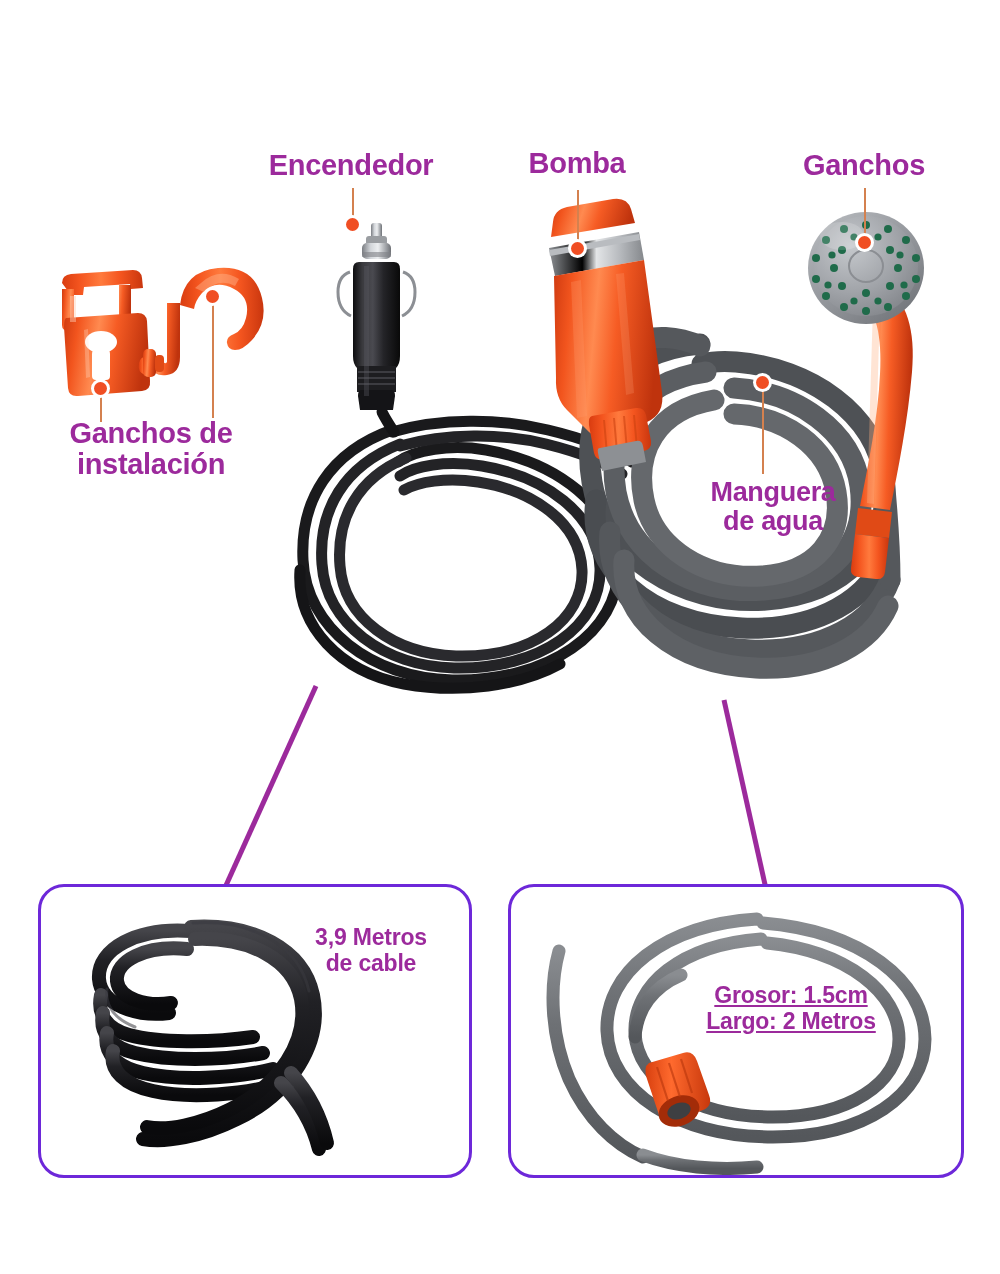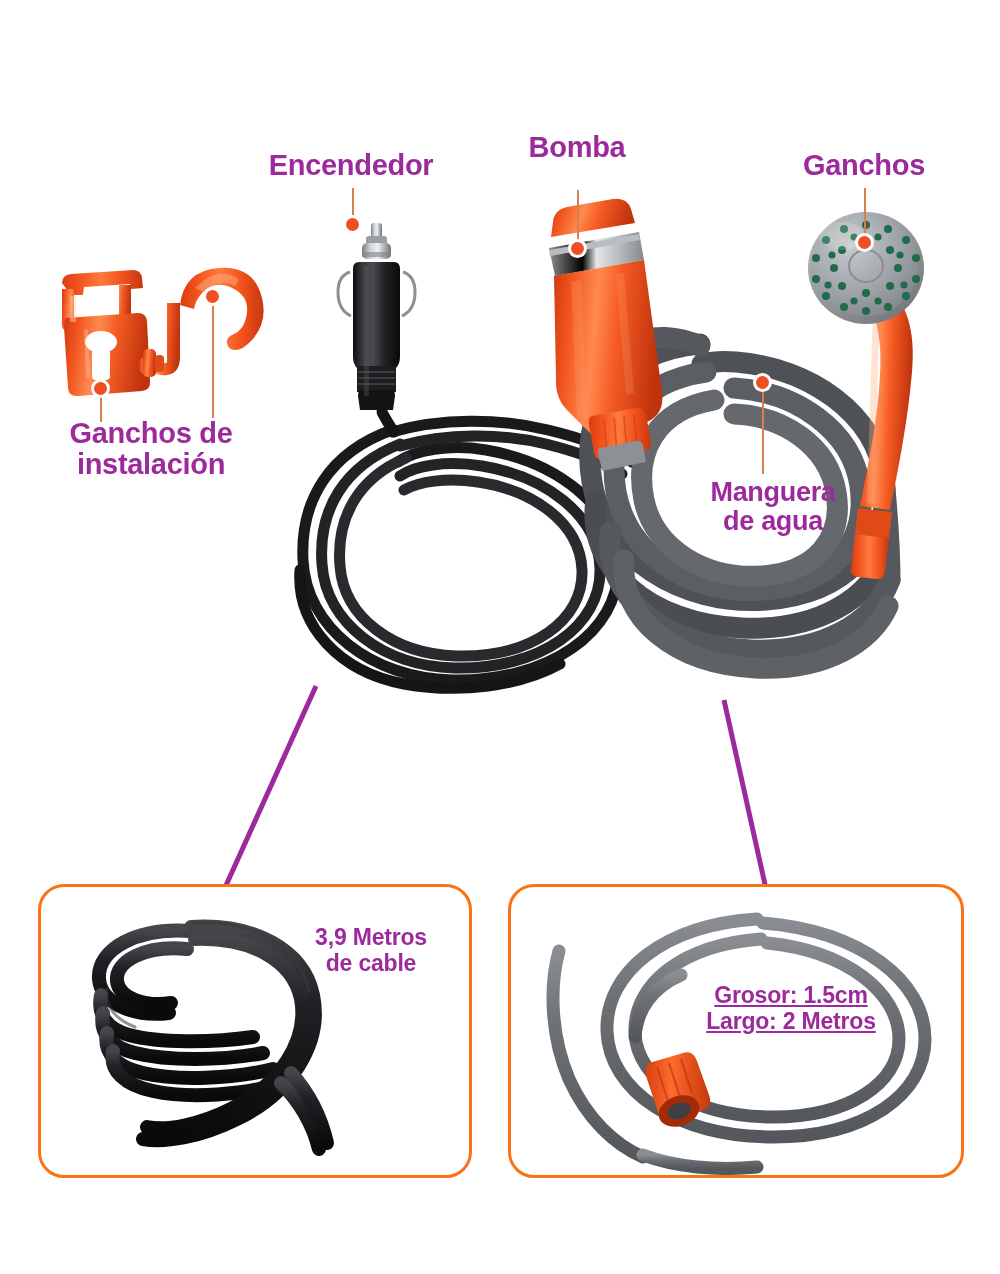--- a/index.html
+++ b/index.html
@@ -50,21 +50,21 @@
   .leader {
     position: absolute;
     width: 2px;
     background: #d4814f;
     z-index: 30;
   }
 
   
   .inset-box {
     position: absolute;
-    border: 3px solid #f97316;
+    border: 3px solid #6d28d9;
     border-radius: 26px;
     background: #ffffff;
     overflow: hidden;
     z-index: 25;
   }
   .inset-svg { position: absolute; left: 0; top: 0; }
 
   svg.art { position: absolute; left: 0; top: 0; overflow: visible; }
   .connector { position: absolute; left: 0; top: 0; z-index: 20; overflow: visible; }
 </style>
@@ -311,21 +311,21 @@
 
   <div class="dot" style="left:94px; top:382px;"></div>
   <div class="dot" style="left:206px; top:290px;"></div>
   <div class="dot" style="left:346px; top:218px;"></div>
   <div class="dot" style="left:571px; top:242px;"></div>
   <div class="dot" style="left:858px; top:236px;"></div>
   <div class="dot" style="left:756px; top:376px;"></div>
 
   <div class="label big" style="left:246px; top:150px; width:210px;">Encendedor</div>
 
-  <div class="label big" style="left:487px; top:132px; width:180px;">Bomba</div>
+  <div class="label big" style="left:487px; top:148px; width:180px;">Bomba</div>
 
   <div class="label big" style="left:774px; top:150px; width:180px;">Ganchos</div>
 
   <div class="label big" style="left:22px; top:418px; width:258px;">Ganchos de
 instalación</div>
 
   <div class="label mid" style="left:662px; top:478px; width:222px;">Manguera
 de agua</div>
 
   <svg class="connector" width="1000" height="1274" viewBox="0 0 1000 1274">

